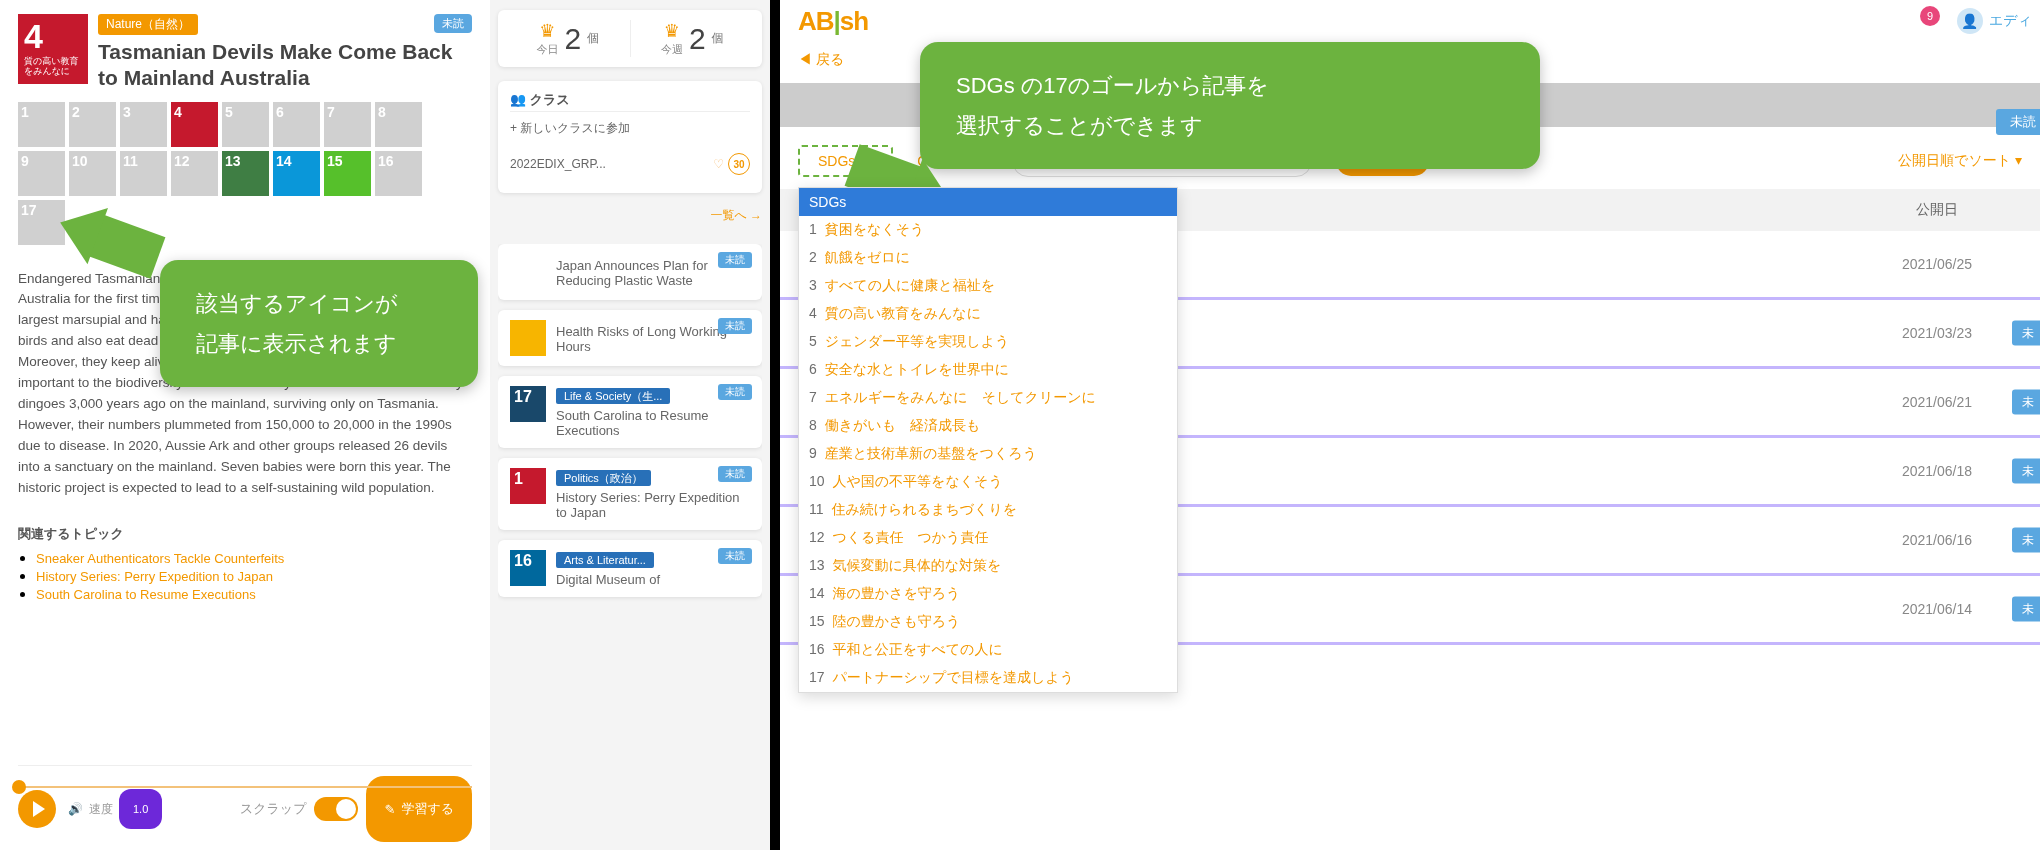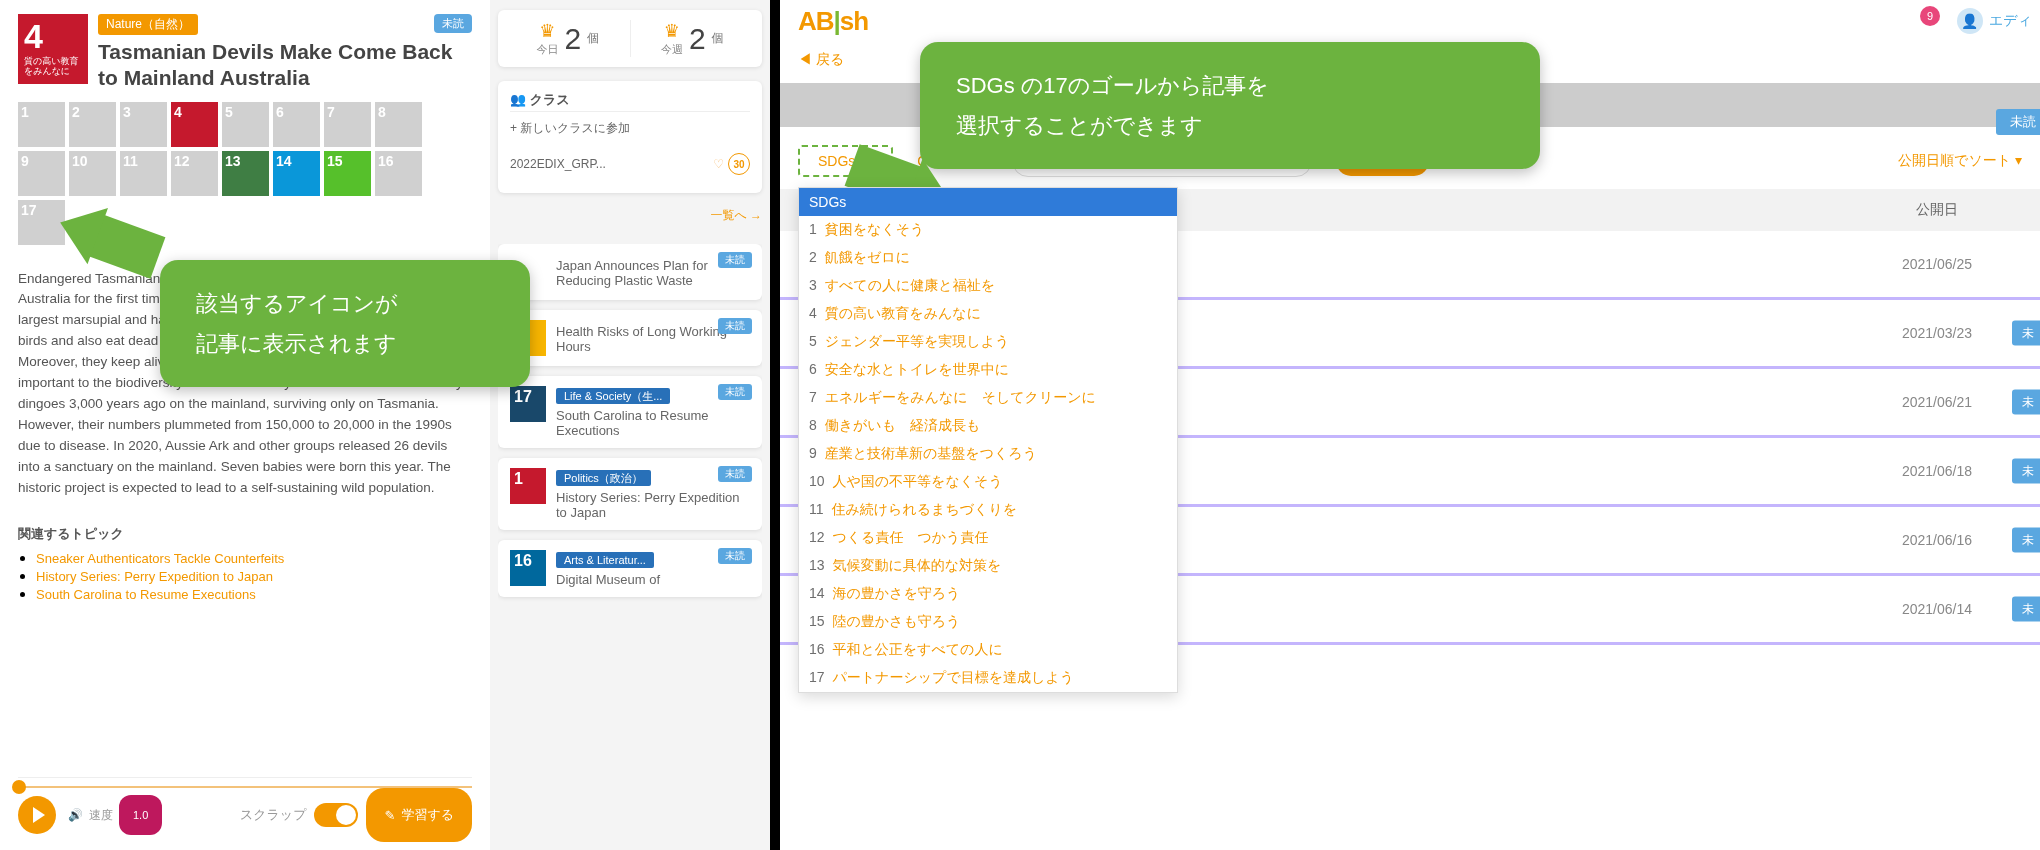--- a/index.html
+++ b/index.html
@@ -85,27 +85,27 @@
   }
   .play-btn {
     width:38px; height:38px; border-radius:50%; background:#f39800;
     display:flex; align-items:center; justify-content:center;
   }
   .play-btn::after{
     content:""; border-left:12px solid #fff; border-top:8px solid transparent;
     border-bottom:8px solid transparent; margin-left:3px;
   }
   .speed-lbl{ font-size:12px; color:#999; display:flex; align-items:center; gap:6px;}
-  .speed-pill{ background:#be185d; color:#fff; border-radius:12px; padding:14px 14px; font-size:11px;}
+  .speed-pill{ background:#6d28d9; color:#fff; border-radius:12px; padding:14px 14px; font-size:11px;}
   .scrap{ margin-left:auto; font-size:13px; color:#999; display:flex; align-items:center; gap:8px;text-align:right;}
   .toggle{ width:44px; height:24px; background:#f39800; border-radius:12px; position:relative;}
   .toggle::after{content:""; width:20px; height:20px; background:#fff; border-radius:50%;
     position:absolute; right:2px; top:2px;}
   .learn-btn{ background:#f39800; color:#fff; border-radius:18px;
-    padding:18px 18px; font-size:13px; display:flex; align-items:center; gap:6px;}
+    padding:24px 18px; font-size:13px; display:flex; align-items:center; gap:6px;}
   .learn-btn::before{content:"✎"; font-size:13px;}
 
   .slider-track{ position:absolute; left:18px; right:18px; bottom:62px; height:2px; background:#f3c27a;}
   .slider-knob{ width:14px; height:14px; background:#f39800; border-radius:50%;
     position:absolute; left:12px; bottom:56px;}
 
   
   .counts{
     background:#fff; border-radius:6px; box-shadow:0 1px 4px rgba(0,0,0,.1);
     display:flex; padding:10px 8px;
@@ -382,21 +382,21 @@
           <span class="ur">未読</span>
         </div>
         <div class="feed-item">
           <div class="thumb" style="background:#00689d">16</div>
           <div style="flex:1"><span class="cat">Arts &amp; Literatur...</span><div class="ttl">Digital Museum of</div></div>
           <span class="ur">未読</span>
         </div>
       </div>
   </div>
 
-  <div class="callout" style="left:160px; top:260px; width:370px;">
+  <div class="callout" style="left:160px; top:260px; width:318px;">
     <div class="arrow-left-big" style="left:-70px; top:-36px;"></div>
     <span id="callout-left-text">該当するアイコンが<br>記事に表示されます</span>
   </div>
 </div>
 
 <div class="pane-right">
   <div class="r-top">
     <div class="logo">
       <span class="A">AB</span><span class="B">|</span><span class="sh">sh</span>
     </div>

